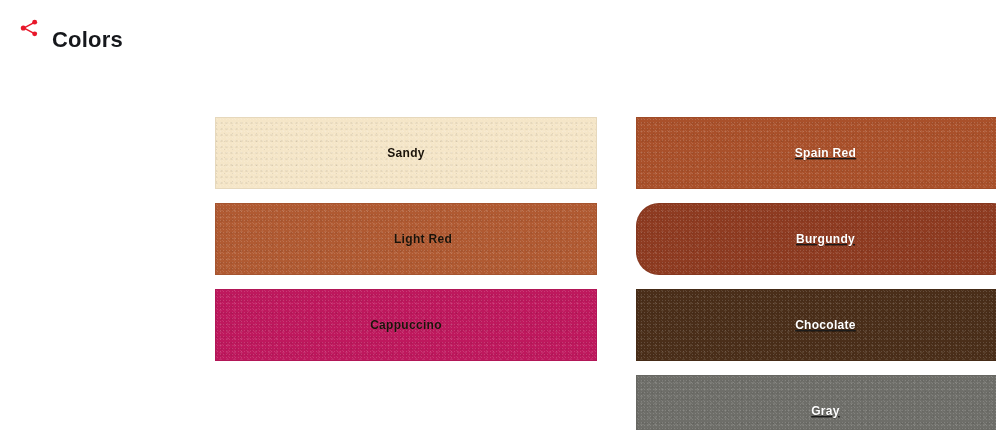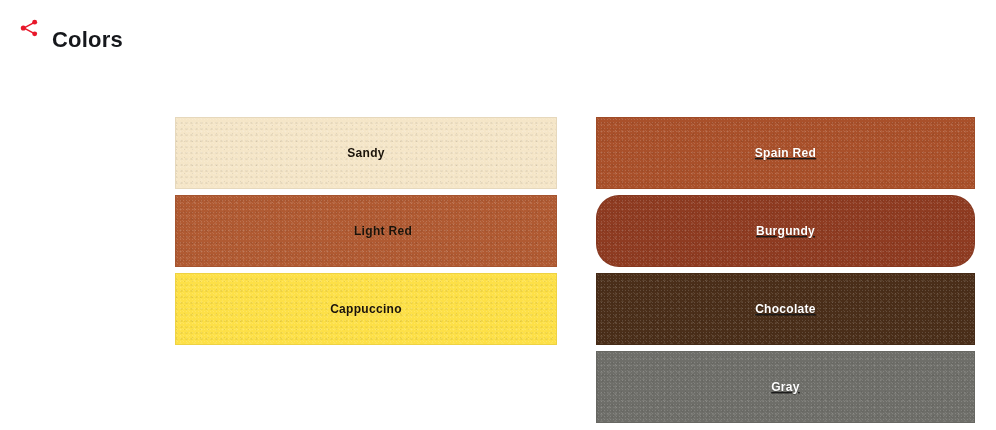--- a/index.html
+++ b/index.html
@@ -48,21 +48,22 @@
     position: absolute;
     left: 0;
     top: 0;
     width: 996px;
     height: 430px;
   }
   .column {
     position: absolute;
     display: flex;
     flex-direction: column;
-    gap: 6px;
+    gap: 14px;
+    margin-left: 40px;
   }
   .column-left  { left: 175px; top: 117px; width: 382px; }
   .column-right { left: 596px; top: 117px; width: 379px; text-decoration: underline; }
 
   .swatch {
     position: relative;
     height: 72px;
     width: 100%;
     display: flex;
     align-items: center;
@@ -126,21 +127,21 @@
 
 <div class="board">
 
   <div class="column column-left">
     <div class="swatch" style="background-color:#f5e6c8;">
       <span class="swatch-label label-dark">Sandy</span>
     </div>
     <div class="swatch" style="background-color:#b05a32;padding-left:34px;">
       <span class="swatch-label label-dark">Light Red</span>
     </div>
-    <div class="swatch" style="background-color:#fde047;justify-content:center;">
+    <div class="swatch" style="background-color:#be185d;justify-content:center;">
       <span class="swatch-label label-dark">Cappuccino</span>
     </div>
   </div>
 
   <div class="column column-right">
     <div class="swatch" style="background-color:#a9502a;">
       <span class="swatch-label label-light">Spain Red</span>
     </div>
     <div class="swatch" style="background-color:#8e3b21;border-radius:23px;">
       <span class="swatch-label label-light">Burgundy</span>

